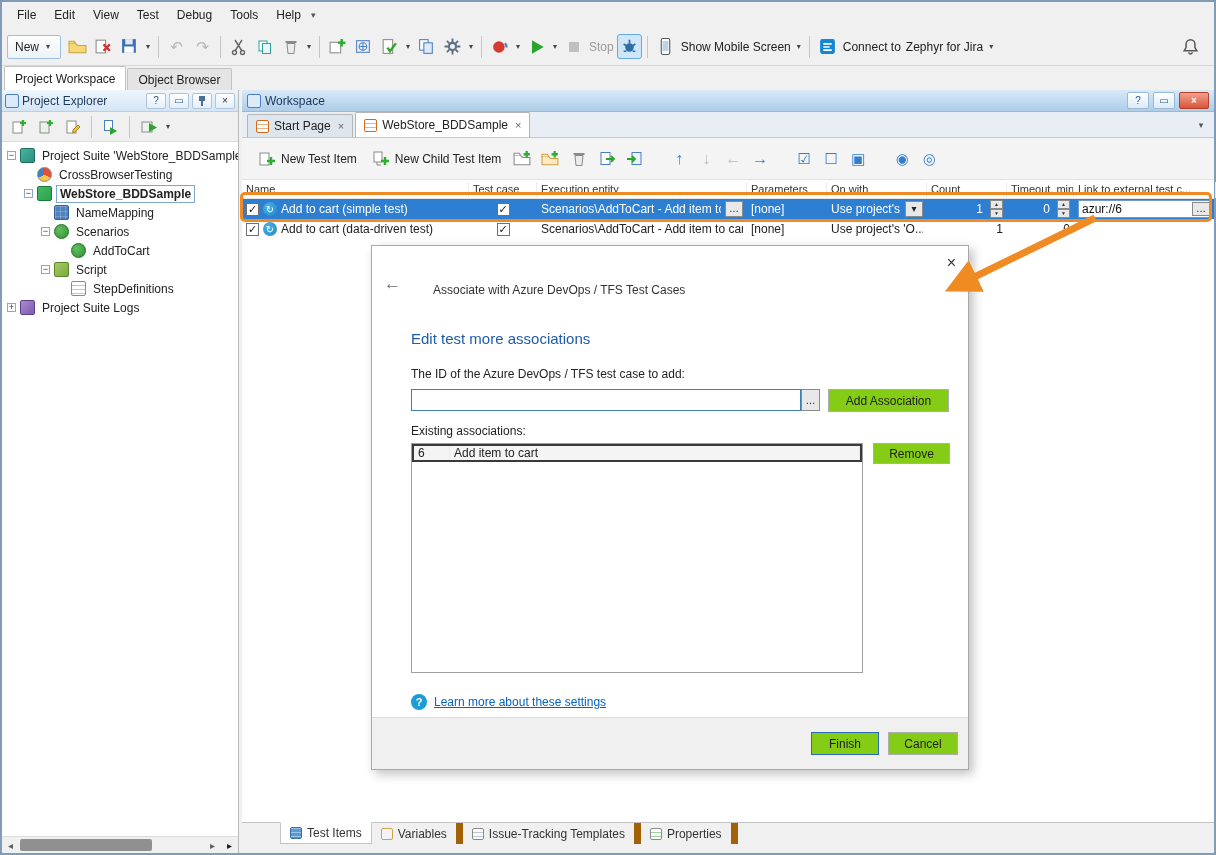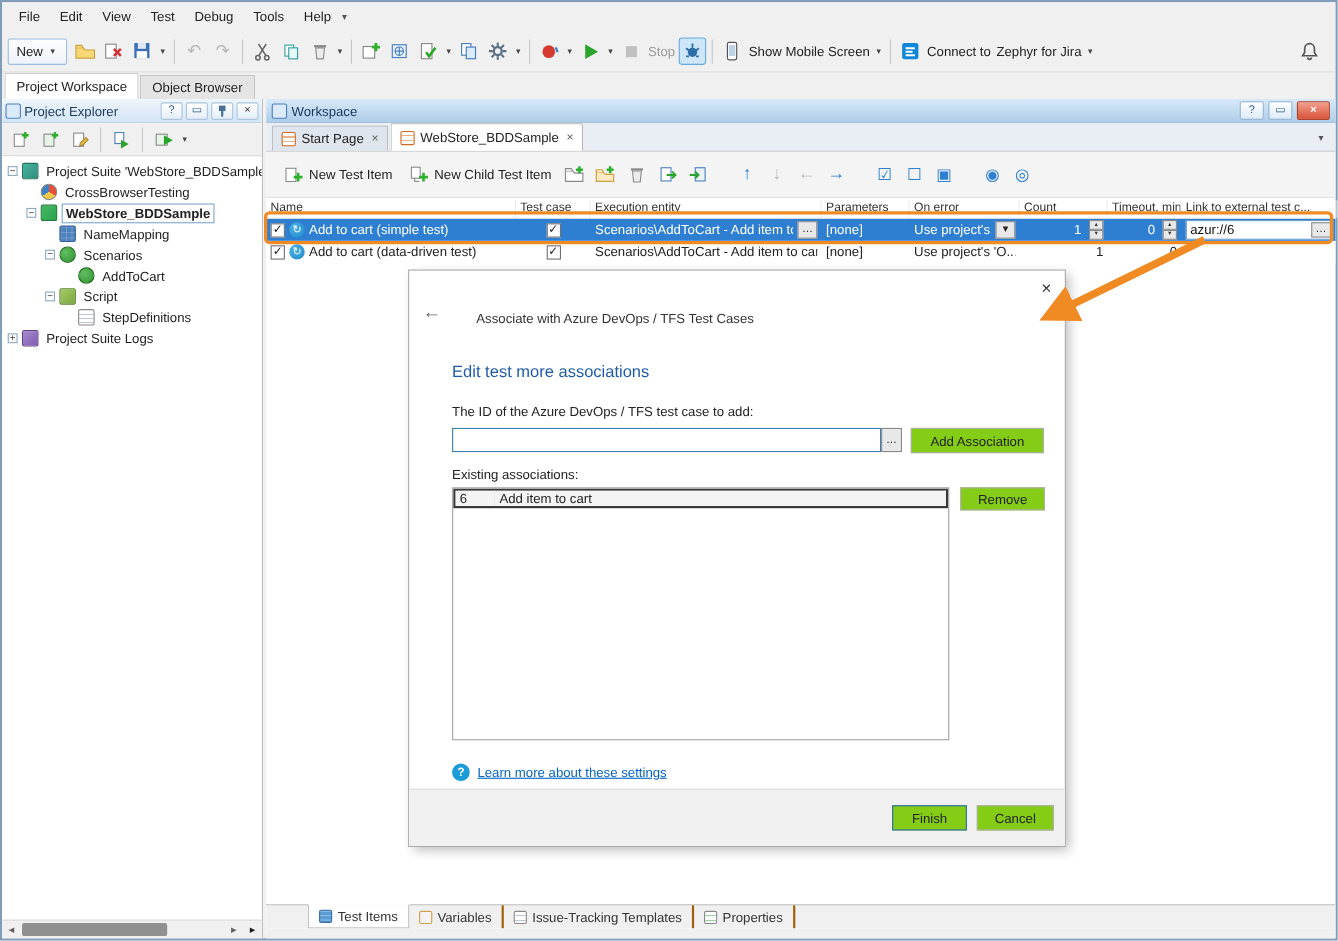--- a/index.html
+++ b/index.html
@@ -95,21 +95,21 @@
 .cbx{width:13px;height:13px;background:#fff;border:1px solid #707070;display:flex;align-items:center;justify-content:center;font-size:11px;color:#1a1a1a;flex:none;line-height:1}
 .bdd-icon{width:14px;height:14px;border-radius:50%;background:radial-gradient(circle at 35% 35%,#4db3e6,#1d86c8);color:#fff;font-size:10px;display:flex;align-items:center;justify-content:center;flex:none}
 .mini-btn{width:18px;height:16px;background:#e8e8e8;border:1px solid #8a8a8a;color:#222;font-size:10px;display:flex;align-items:center;justify-content:center;margin-left:auto;flex:none;line-height:1}
 .spin{width:13px;height:18px;display:flex;flex-direction:column;margin-left:3px;flex:none}
 .spin span{flex:1;background:#e8e8e8;border:1px solid #8a8a8a;font-size:5px;line-height:7px;text-align:center;color:#333}
 .link-edit{flex:1;height:18px;background:#fff;color:#111;border:1px solid #6a9bd0;display:flex;align-items:center;padding:0 0 0 3px;gap:2px}
 .link-edit .mini-btn{height:14px;margin-right:1px}
 
 
 #bottom-tabs{position:absolute;left:0;right:0;top:732px;height:22px;background:#f0f0f0;border-top:1px solid #c4c4c4;display:flex;padding-left:38px}
-.btab{display:flex;align-items:center;gap:5px;padding:0 9px;border-right:2px solid #a16207;color:#333;white-space:nowrap}
+.btab{display:flex;align-items:center;gap:5px;padding:0 9px;border-right:7px solid #a16207;color:#333;white-space:nowrap}
 .btab.active{background:#fff;border:1px solid #c4c4c4;border-top:1px solid #fff;margin-top:-1px}
 .btab-icon{width:12px;height:12px;border-radius:2px;flex:none}
 .test-items-icon{background:#5b9bd5;background-image:linear-gradient(#fff6 1px,transparent 1px);background-size:4px 4px;border:1px solid #3a6ea5}
 .variables-icon{background:#f3f3f3;border:1px solid #caa24a}
 .issue-tracking-icon{background:#fff;border:1px solid #8a8a8a;background-image:repeating-linear-gradient(#fff 0 3px,#b9c7d6 3px 4px)}
 .properties-icon{background:#fff;border:1px solid #8a8a8a;background-image:repeating-linear-gradient(#fff 0 3px,#9fd0a2 3px 4px)}
 #bottom-strip{position:absolute;left:0;right:0;top:754px;bottom:0;background:#f0f0f0}
 
 
 #orange-rect{position:absolute;left:238px;top:190px;width:972px;height:30px;border:3px solid #f08a22;border-radius:5px;z-index:15;pointer-events:none}
@@ -484,21 +484,21 @@
       <span class="chk-g">▣</span>
       <span class="gap"></span>
       <span class="chk-g">◉</span>
       <span class="chk-g">◎</span>
     </div>
     <div id="grid-header">
         <div class="gcol" style="width: 227px;">Name</div>
         <div class="gcol" style="width: 68px;">Test case</div>
         <div class="gcol" style="width: 210px;">Execution entity</div>
         <div class="gcol" style="width: 80px;">Parameters</div>
-        <div class="gcol" style="width: 100px;">On error</div>
+        <div class="gcol" style="width: 100px;">On with</div>
         <div class="gcol" style="width: 80px;">Count</div>
         <div class="gcol" style="width: 67px;">Timeout, min</div>
         <div class="gcol" style="width: 142px;">Link to external test c...</div>
       </div>
     <div id="grid-body">
         <div class="grow sel">
           <div class="gcell" style="width: 227px;">
             <span class="cbx">✓</span>
             <span class="bdd-icon">↻</span>
             <span class="ctext">Add to cart (simple test)</span>

